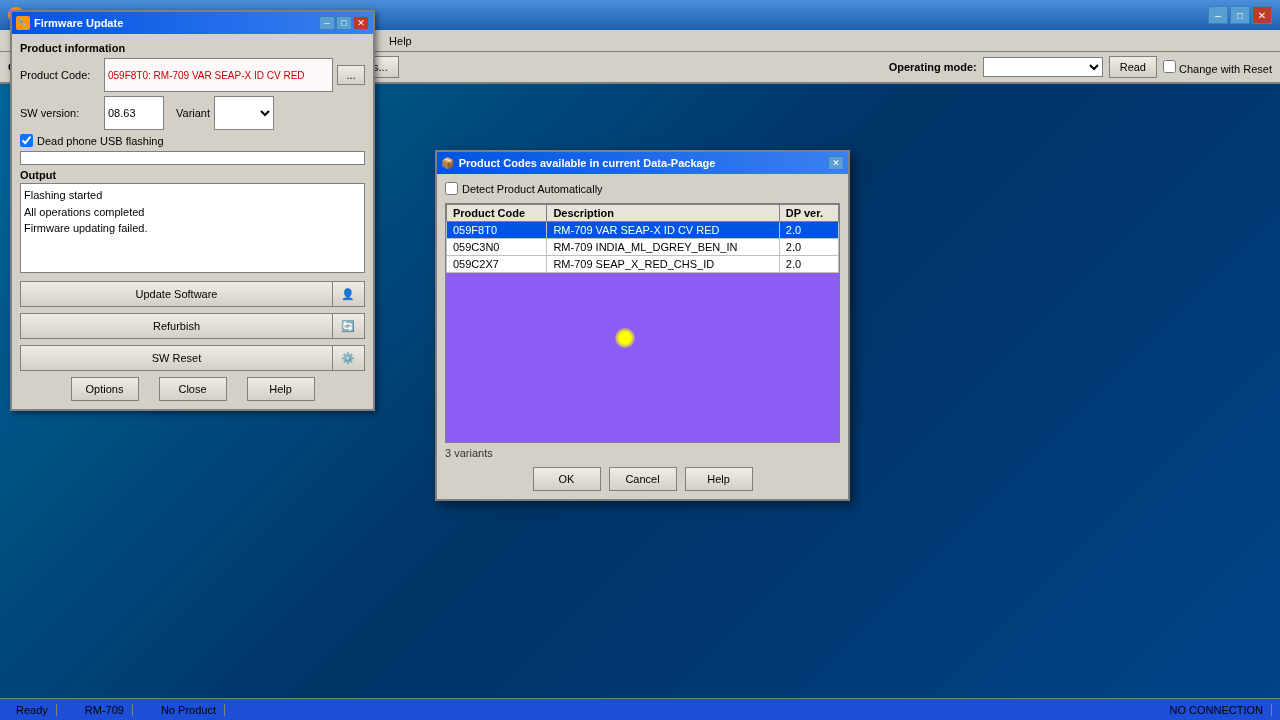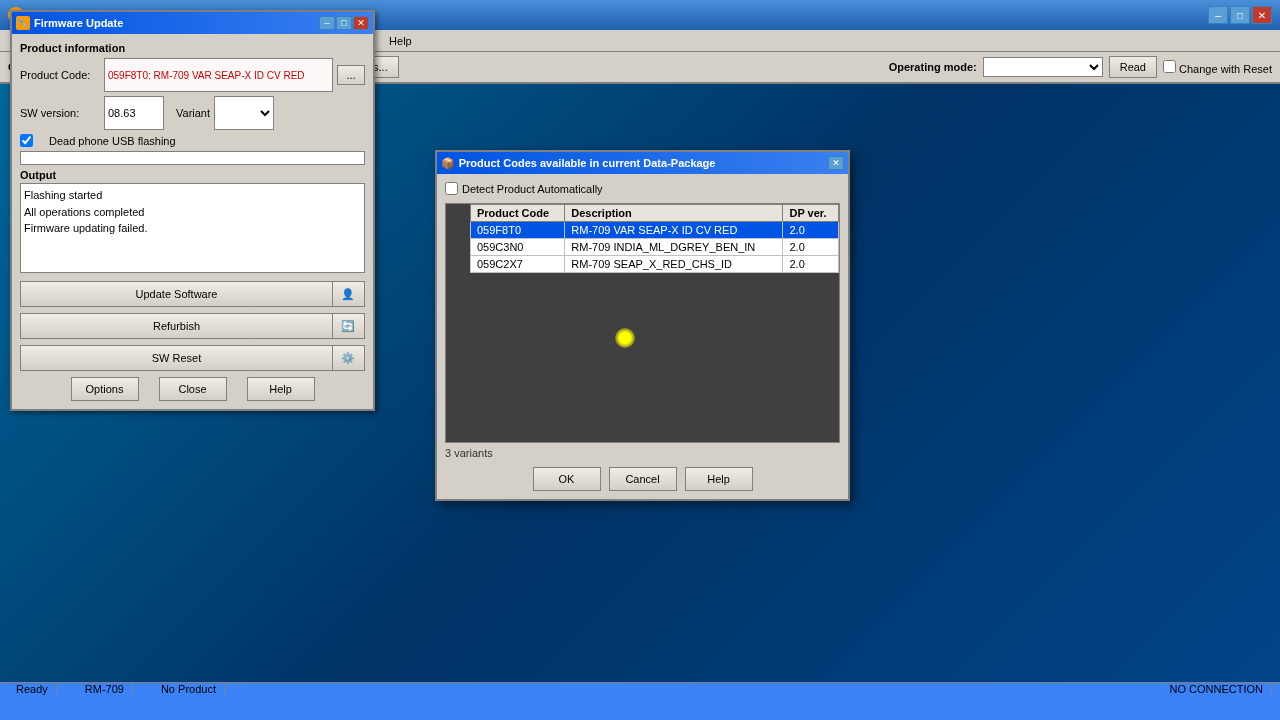--- a/index.html
+++ b/index.html
@@ -95,25 +95,25 @@
       margin-left: auto;
       display: flex; align-items: center; gap: 6px;
     }
     .toolbar-checkbox { font-size: 11px; }
 
     
     .status-bar {
       position: absolute;
       bottom: 0;
       left: 0; right: 0;
-      height: 38px;
-      background: #3b82f6;
+      height: 22px;
+      background: #1d4ed8;
       border-top: 1px solid #808080;
       display: flex;
-      align-items: flex-start;
+      align-items: center;
       padding: 0 8px;
       font-size: 11px;
       gap: 20px;
     }
     .status-item { padding: 0 8px; border-right: 1px solid #808080; }
 
     
     .firmware-dialog {
       position: absolute;
       top: 10px;
@@ -170,21 +170,21 @@
       flex: 1;
     }
     .field-btn {
       height: 20px;
       width: 28px;
       font-size: 11px;
       background: linear-gradient(to bottom, #f0ece4, #d4cfc6);
       border: 1px solid #808080;
       cursor: pointer;
     }
-    .checkbox-row { display: flex; align-items: center; gap: 16px; margin: 4px 0; }
+    .checkbox-row { display: flex; align-items: center; gap: 4px; margin: 4px 0; }
     .checkbox-row input { cursor: pointer; }
 
     .progress-bar {
       height: 14px;
       background: white;
       border: 1px solid #808080;
       margin-bottom: 4px;
     }
 
     .output-section {
@@ -284,22 +284,21 @@
       padding: 2px 6px;
     }
     .product-table .selected td {
       background: #0054e3;
       color: white;
     }
     .table-container {
       height: 240px;
       border: 1px solid #808080;
       overflow-y: auto;
-      background: #404040;
-      padding-left: 24px;
+      background: #8b5cf6;
     }
     .product-table tr:not(.selected) td { background: white; }
 
     .variants-label {
       font-size: 11px;
       color: #333;
       margin: 4px 0;
     }
 
     .product-btns {

